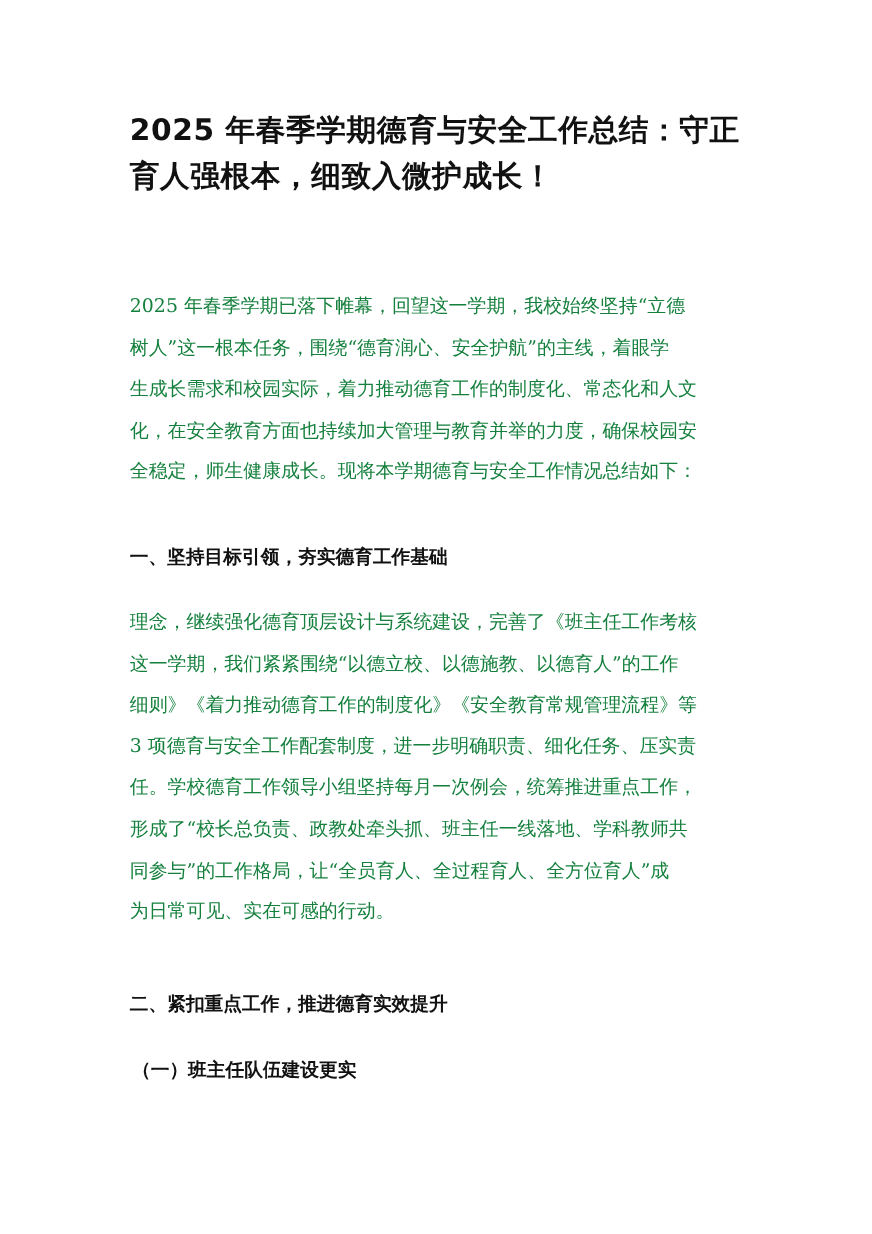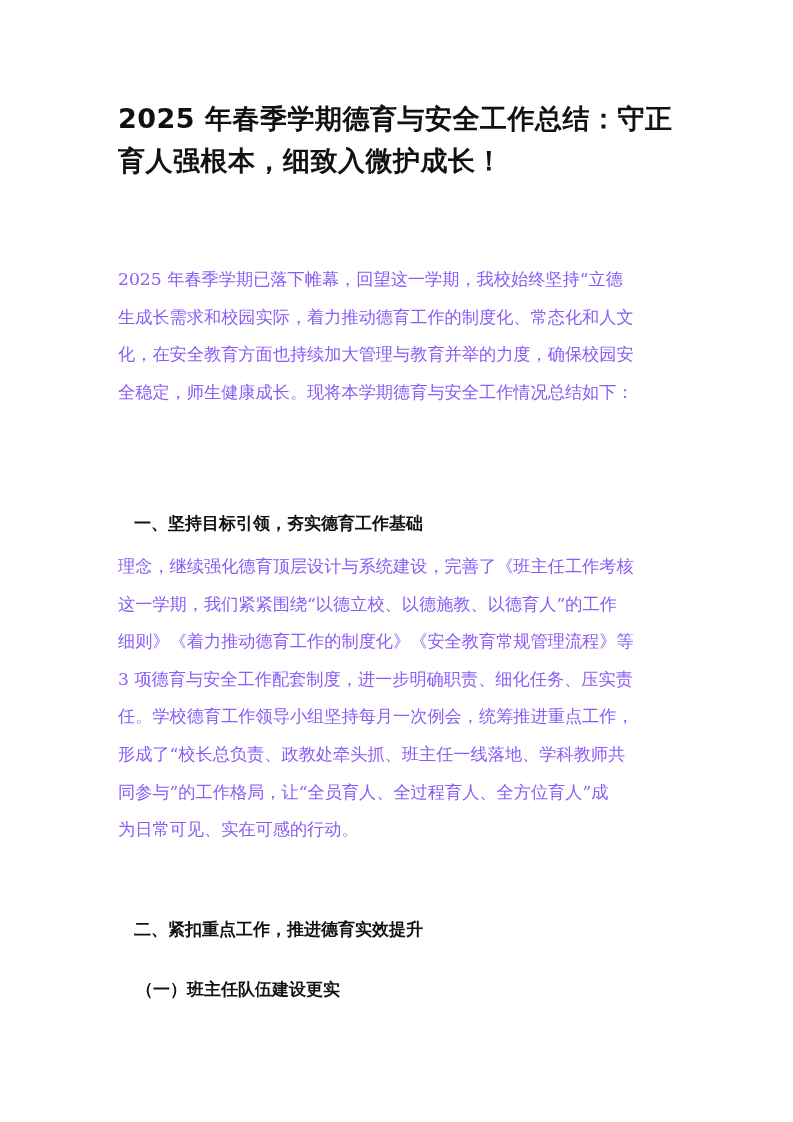--- a/index.html
+++ b/index.html
@@ -3,37 +3,38 @@
 <meta charset="utf-8">
 <style>
   html, body { margin:0; padding:0; background:#ffffff; }
   body { width:793px; height:1122px; position:relative; overflow:hidden;
          font-family:"DejaVu Serif","Liberation Serif",serif; color:#111; }
   .page { position:absolute; left:0; top:0; width:740px; height:1122px; background:#fff; }
   .title { position:absolute; left:118px; top:98px; width:570px;
            font-family:"DejaVu Sans","Liberation Sans",sans-serif; font-weight:bold;
            font-size:27px; line-height:42px; letter-spacing:0.5px; color:#111; margin:0; }
   .para { position:absolute; left:118px; width:572px; font-size:17.2px; line-height:37.6px;
-          margin:0; color:#8b5cf6; text-align:justify; text-align-last:left; }
+          margin:0; color:#15803d; text-align:justify; text-align-last:left; }
   .h2 { position:absolute; left:118px; font-family:"DejaVu Sans","Liberation Sans",sans-serif;
-        font-weight:bold; font-size:17px; line-height:24px; margin:16px; color:#111; }
+        font-weight:bold; font-size:17px; line-height:24px; margin:0; color:#111; }
   .line { display:block; white-space:nowrap; }
 </style>
 </head>
 <body>
 
 <div class="page">
 
   <h1 class="title">
     <span class="line">2025 年春季学期德育与安全工作总结：守正</span>
     <span class="line">育人强根本，细致入微护成长！</span>
   </h1>
 
   <p class="para" style="top:261px;">
     <span class="line">2025 年春季学期已落下帷幕，回望这一学期，我校始终坚持“立德</span>
+    <span class="line">树人”这一根本任务，围绕“德育润心、安全护航”的主线，着眼学</span>
     <span class="line">生成长需求和校园实际，着力推动德育工作的制度化、常态化和人文</span>
     <span class="line">化，在安全教育方面也持续加大管理与教育并举的力度，确保校园安</span>
     <span class="line">全稳定，师生健康成长。现将本学期德育与安全工作情况总结如下：</span>
   </p>
 
   <h2 class="h2" style="top:495px;">一、坚持目标引领，夯实德育工作基础</h2>
 
   <p class="para" style="top:548px;">
     <span class="line">理念，继续强化德育顶层设计与系统建设，完善了《班主任工作考核</span>
     <span class="line">这一学期，我们紧紧围绕“以德立校、以德施教、以德育人”的工作</span>

